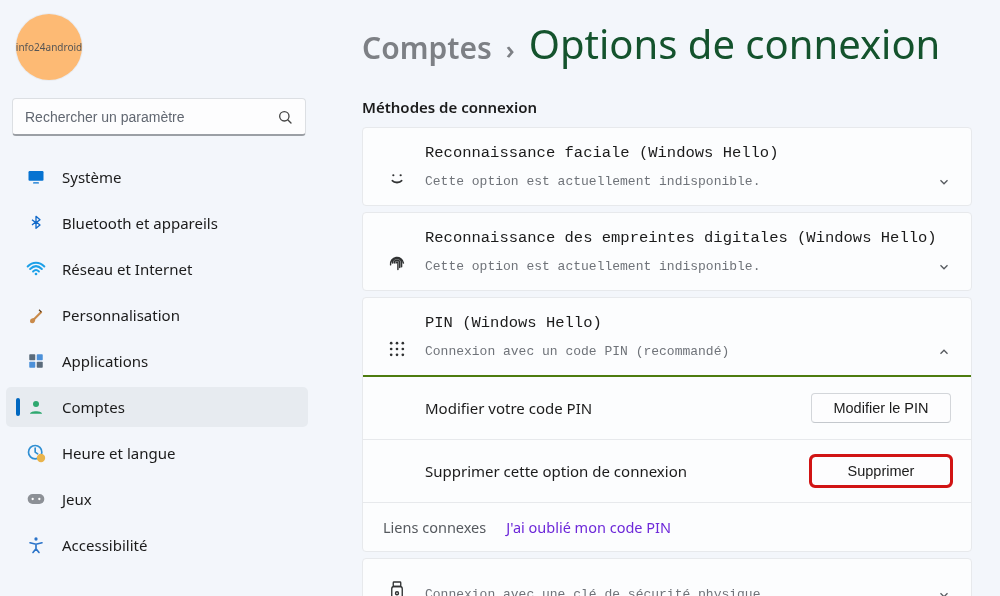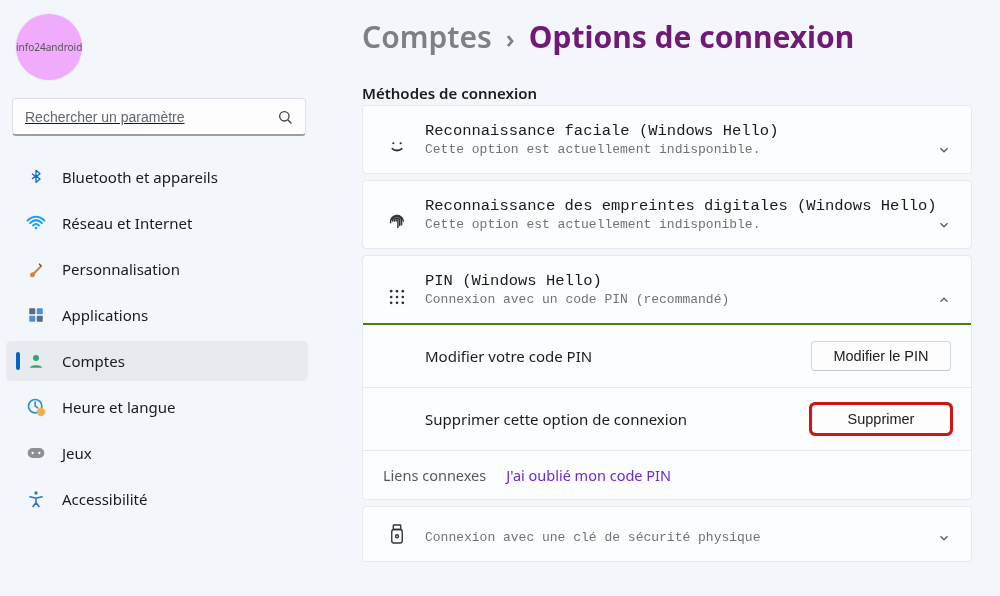--- a/index.html
+++ b/index.html
@@ -19,35 +19,34 @@
       flex-direction: column;
     }
     .avatar-wrap {
       display: flex;
       align-items: center;
       padding: 4px 6px 14px 6px;
     }
     .avatar {
       width: 66px; height: 66px;
       border-radius: 50%;
-      background: #f0abfc;
+      background: #fdba74;
       box-shadow: 0 0 0 1px rgba(0,0,0,.04);
-      display:flex; align-items:center; justify-content:flex-start;
+      display:flex; align-items:center; justify-content:center;
       font-size: 10px; color:#555;
     }
     .search {
       margin: 4px 2px 18px 2px;
       height: 38px;
       background: #fdfdfe;
       border: 1px solid #dcdfe3;
       border-bottom: 2px solid #9b9fa5;
       border-radius: 4px;
       display:flex; align-items:center;
       padding: 8px 12px;
-      text-decoration: underline;
     }
     .search input {
       flex:1; border:0; outline:0; background:transparent;
       font-size: 14px; color:#333;
     }
     .search input::placeholder { color:#616771; }
     .search .s-icon { color:#444; }
     .nav { display:flex; flex-direction:column; gap:0px; margin-left:-4px; }
     .nav-item {
       display:flex; align-items:center;
@@ -68,42 +67,42 @@
       flex:1;
       padding: 16px 28px 0 44px;
       overflow:hidden;
     }
     .breadcrumb {
       display:flex; align-items:baseline; gap:14px;
       margin-bottom: 26px;
     }
     .bc-parent { font-size: 30px; font-weight:600; color:#7d8085; }
     .bc-sep    { font-size: 26px; font-weight:600; color:#7d8085; }
-    .bc-current{ font-size: 30px; font-weight:700; color:#701a75; }
-    .section-title { font-size:15px; font-weight:600; margin-bottom:2px; }
+    .bc-current{ font-size: 40px; font-weight:400; color:#14532d; }
+    .section-title { font-size:15px; font-weight:600; margin-bottom:10px; }
 
     .card {
       background:#fcfdfe;
       border:1px solid #e7e9ec;
       border-radius:4px;
       margin-bottom:6px;
     }
     .card-head {
       display:flex; align-items:flex-end;
       padding: 16px 20px 16px 16px;
       cursor:pointer;
       font-family:Liberation Mono, monospace;
     }
     .card-head .icon {
       width:36px; display:inline-flex; align-items:center; justify-content:center;
       margin-right:10px; color:#303233;
     }
     .card-text { flex:1; }
     .card-title { font-size:15.5px; color:#1b1b1b; }
-    .card-sub   { font-size:13px; color:#6f7379; margin-top:2px; }
+    .card-sub   { font-size:13px; color:#6f7379; margin-top:12px; }
     .chev { color:#55595e; }
 
     .card.expanded .card-head { border-bottom:2px solid #4d7c0f; }
     .row {
       display:flex; align-items:center; justify-content:space-between;
       padding: 16px 20px 16px 62px;
       border-bottom:1px solid #e7e9ec;
       font-size:15px;
     }
     .row:last-of-type { border-bottom:1px solid #e7e9ec; }
@@ -146,20 +145,30 @@
           <circle cx="11" cy="11" r="7"></circle>
           <line x1="21" y1="21" x2="16.5" y2="16.5"></line>
         </svg>
     </span>
   </div>
 
   <nav class="nav">
     <div class="nav-item">
       <span class="ind"></span>
       <span class="icon">
+        <svg width="18" height="18" viewBox="0 0 24 24">
+            <rect x="2" y="4" width="20" height="13" rx="1.5" fill="#0673d1"></rect>
+            <rect x="8" y="19" width="8" height="1.8" rx=".9" fill="#0673d1"></rect>
+          </svg>
+      </span>
+      <span>Système</span>
+    </div>
+    <div class="nav-item">
+      <span class="ind"></span>
+      <span class="icon">
         <svg width="16" height="20" viewBox="0 0 24 24" fill="#1069c9">
             <path d="M12 2l6 5-5 4 5 4-6 5V2zM6 7l5 4-5 4" stroke="#1069c9" stroke-width="2" fill="none" stroke-linejoin="round"></path>
           </svg>
       </span>
       <span>Bluetooth et appareils</span>
     </div>
     <div class="nav-item">
       <span class="ind"></span>
       <span class="icon">
         <svg width="20" height="16" viewBox="0 0 24 18">

